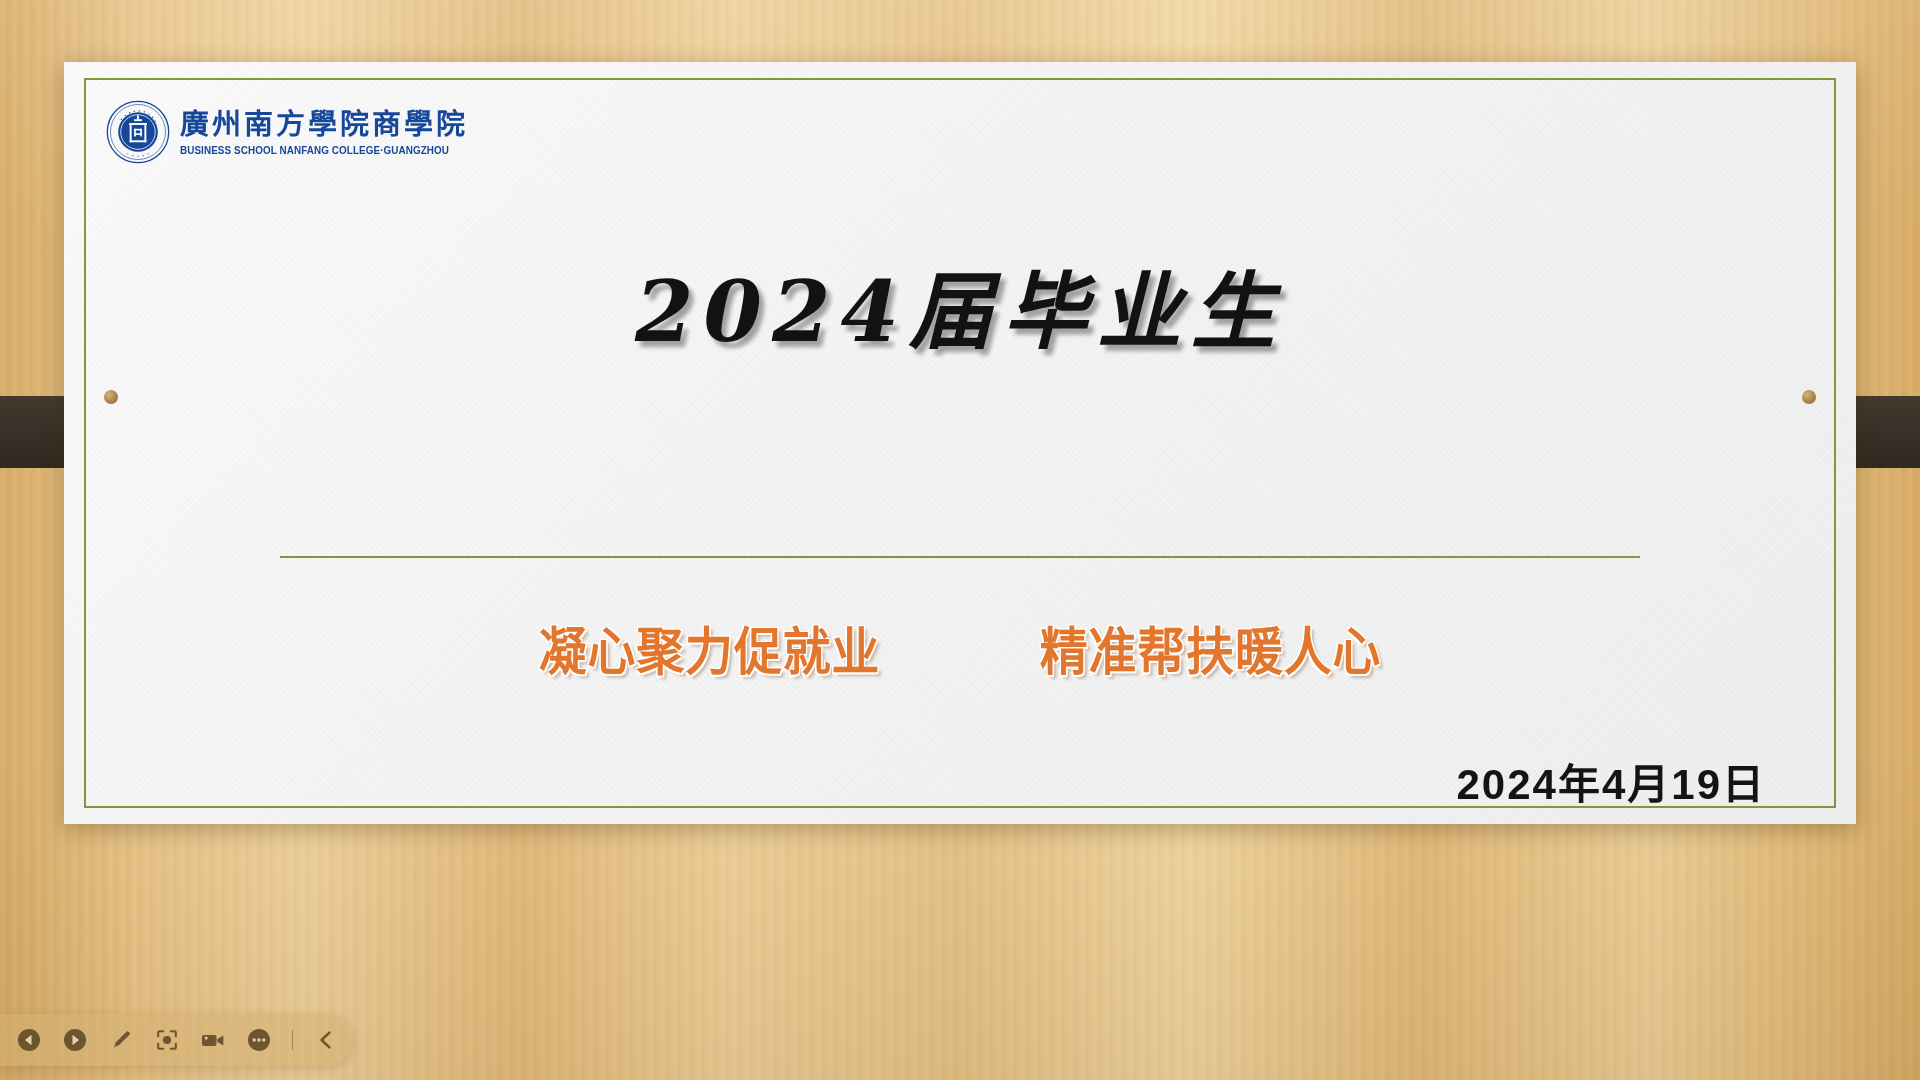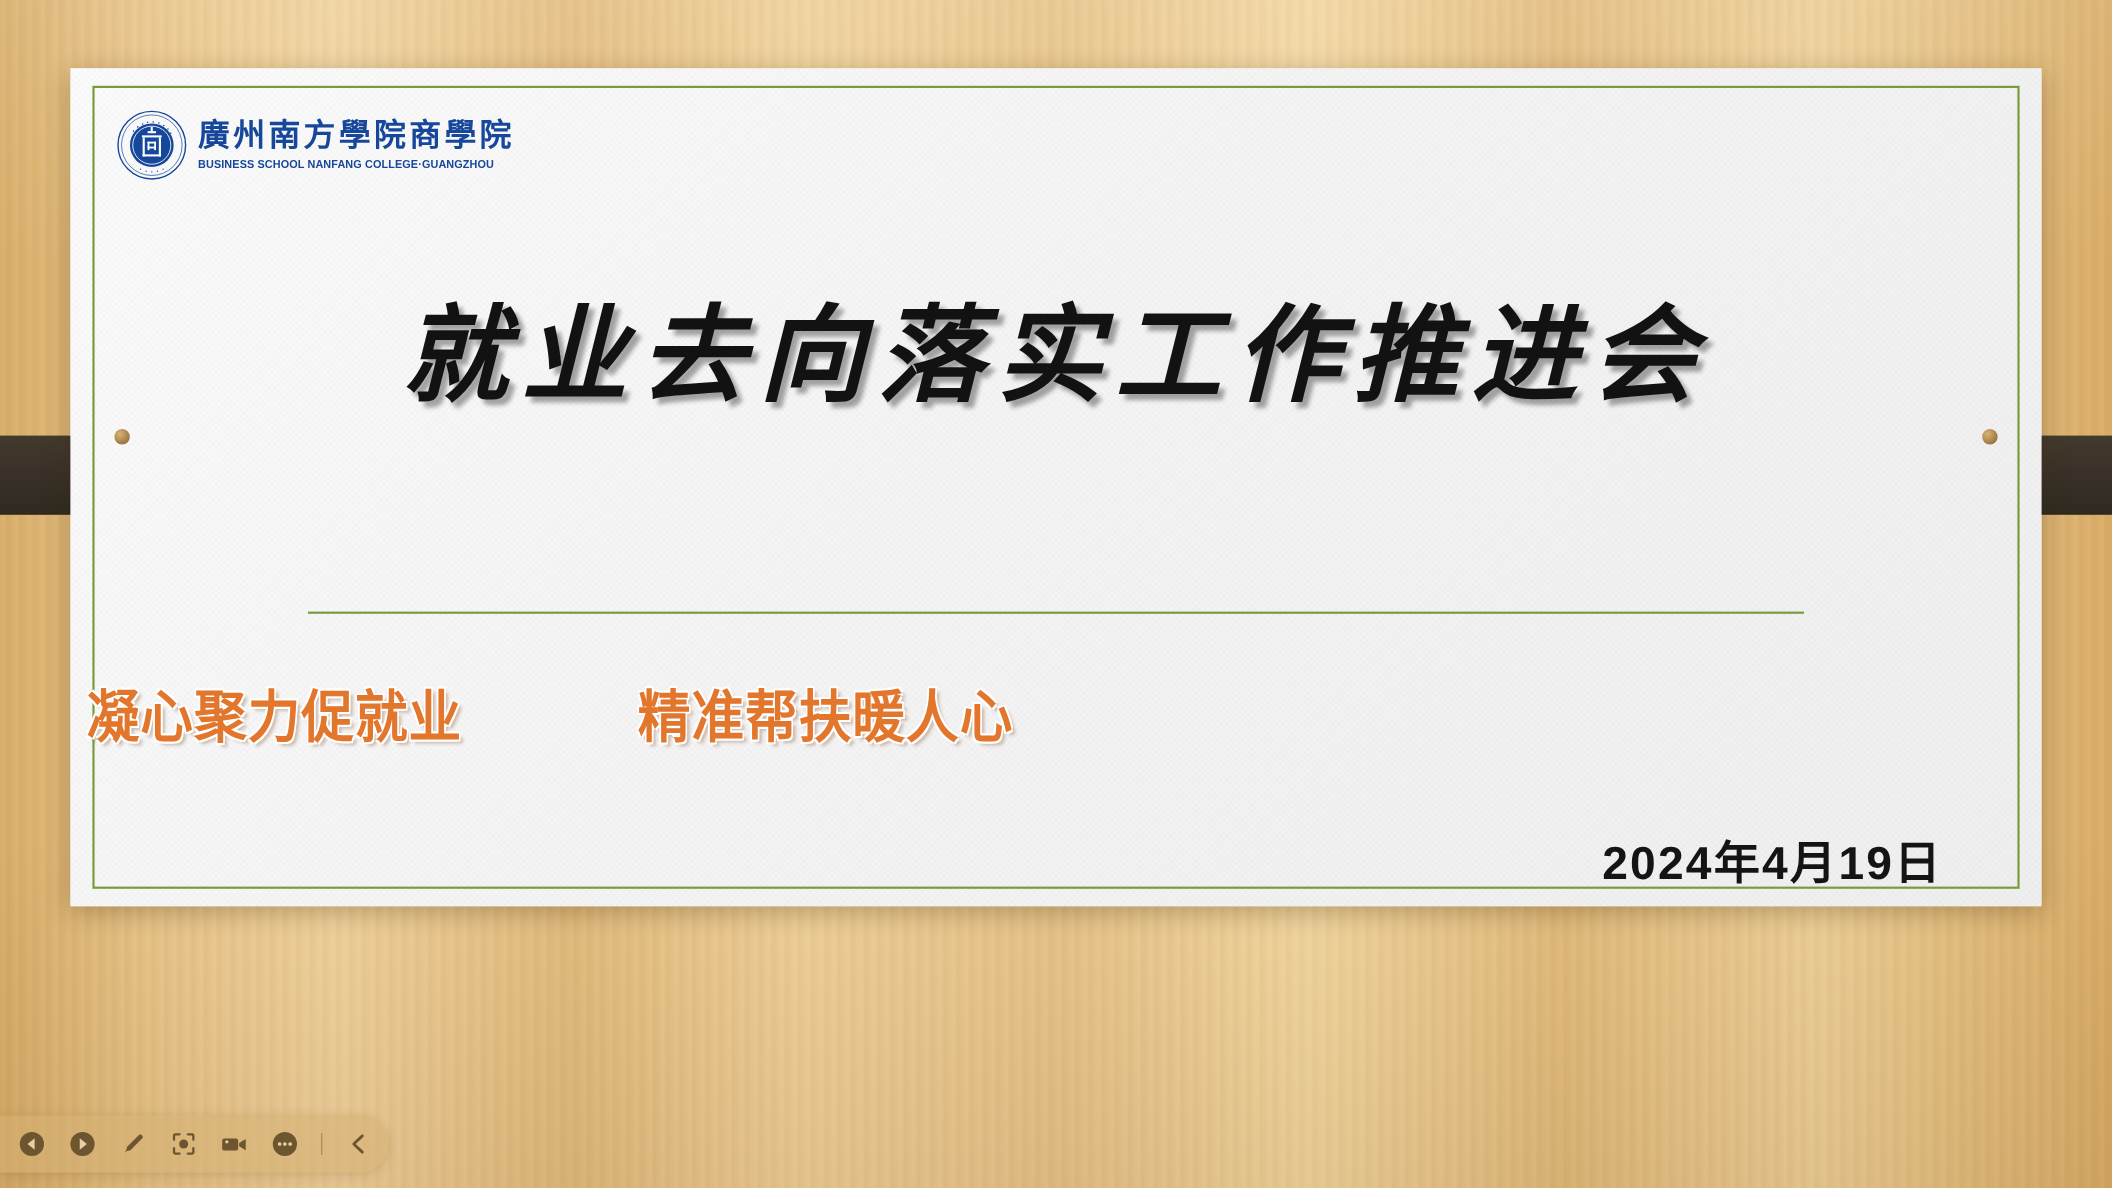--- a/index.html
+++ b/index.html
@@ -173,20 +173,21 @@
     border-top: 2px solid #7a9b3c;
   }
 
   
   #slogan-row {
     position: absolute;
     left: 0;
     right: 0;
     top: 548px;
     display: flex;
+    justify-content: center;
     gap: 130px;
   }
   .slogan {
     font-family: "DejaVu Sans", "Liberation Sans", sans-serif;
     font-weight: bold;
     font-size: 52px;
     letter-spacing: 1px;
     color: #e2762c;
     transform: scaleX(0.92);
     text-shadow:
@@ -297,21 +298,21 @@
           </g>
         </svg>
       </span>
       <span id="logo-text-col">
         <span id="logo-cn">廣州南方學院商學院</span>
         <span id="logo-en">BUSINESS SCHOOL NANFANG COLLEGE·GUANGZHOU</span>
       </span>
     </div>
 
     <div id="title-block">
-      <div class="title-line" id="title-line-2">就业去向落实工作推进会</div>
+      <div class="title-line" id="title-line-1">2024届毕业生</div>
     </div>
 
     <div id="title-rule"></div>
 
     <div id="slogan-row">
       <span class="slogan">凝心聚力促就业</span>
       <span class="slogan">精准帮扶暖人心</span>
     </div>
 
     <div id="date-line">2024年4月19日</div>

